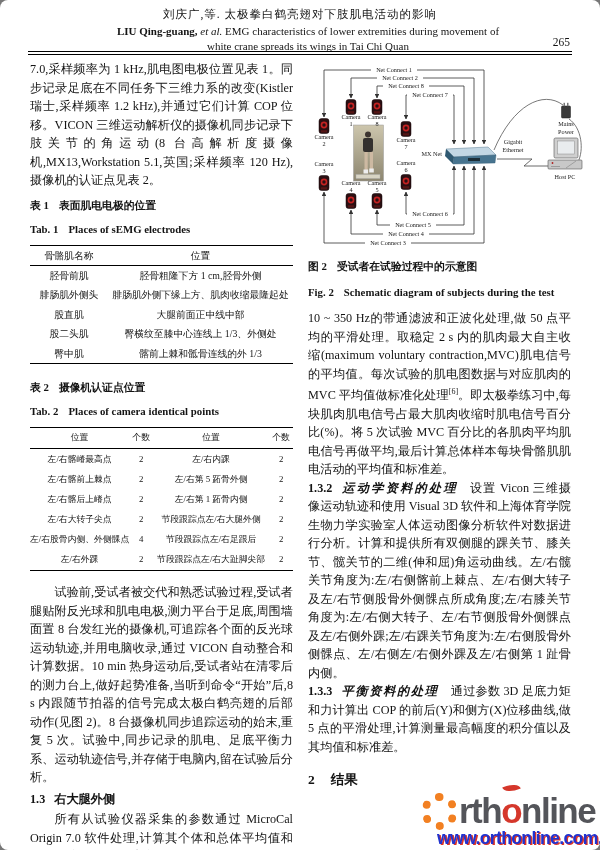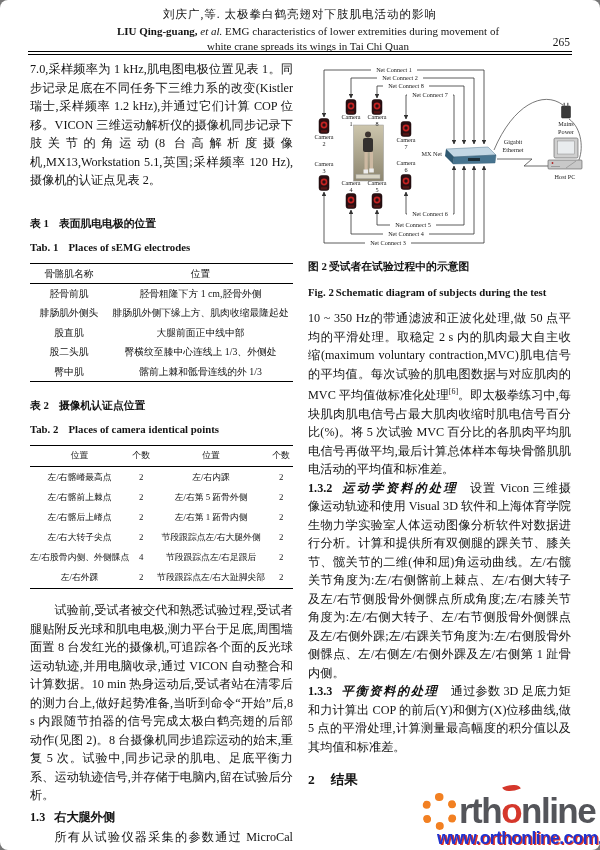--- a/index.html
+++ b/index.html
@@ -19,37 +19,37 @@
   .rcol{left:308px;}
   .para{margin:0;}
   .indent{text-indent:2em;}
   
   .hnum{margin-right:9px;}
   .kai{font-style:italic;letter-spacing:1.5px;margin-right:12px;}
   .hsec{margin:3px 0 2px;font-weight:bold;}
   .hsec2{margin:15px 0 9px;font-size:13.5px;font-weight:bold;}
   .hsec2 .hnum{margin-right:16px;}
   
-  .tcap{margin:24px 0 0;font-size:10.8px;font-weight:bold;}
+  .tcap{margin:6px 0 0;font-size:10.8px;font-weight:bold;}
   .tcap .cl{margin-right:10px;}
   .tcap.en{margin-top:6px;margin-bottom:6px;}
   table{width:100%;border-collapse:collapse;border-top:1.5px solid #000;border-bottom:1.5px solid #000;}
   .t1{font-size:9.8px;}
   .t2{font-size:8.8px;margin-top:4px;}
   thead td{border-bottom:1px solid #000;}
   td{text-align:center;padding:4.2px 0;white-space:nowrap;line-height:11px;}
   .t2 td{padding:4.6px 0;}
   .mt14{margin-top:14px;}
   .mt12{margin-top:12px;}
   .mt8{margin-top:8px;}
   
   .fig-svg{display:block;margin-top:2px;overflow:visible;}
   .figlbl{font-size:6.2px;fill:#222;font-family:"Liberation Serif","DejaVu Serif",serif;}
   .fcap{margin:5px 0 0;font-size:10.8px;font-weight:bold;}
-  .fcap .cl{margin-right:2px;}
+  .fcap .cl{margin-right:10px;}
   .fcap.en{margin-top:7px;margin-bottom:4px;}
   sup{font-size:8px;}
   
   .watermark{position:absolute;left:421px;top:790px;z-index:5;}
   .wm-logo{display:flex;align-items:center;height:42px;}
   .wm-o{display:inline-block;width:21px;height:21px;border:8.5px dotted #f28022;border-radius:50%;margin-right:1px;}
   .wm-txt{font-family:"Liberation Sans","DejaVu Sans",sans-serif;font-weight:bold;font-size:35px;
           color:#54555a;letter-spacing:-1.5px;line-height:38px;}
   .red-o{color:#d5372b;position:relative;}
   .red-o::after{content:'';position:absolute;left:2px;top:-7px;width:17px;height:8px;background:#d5372b;

